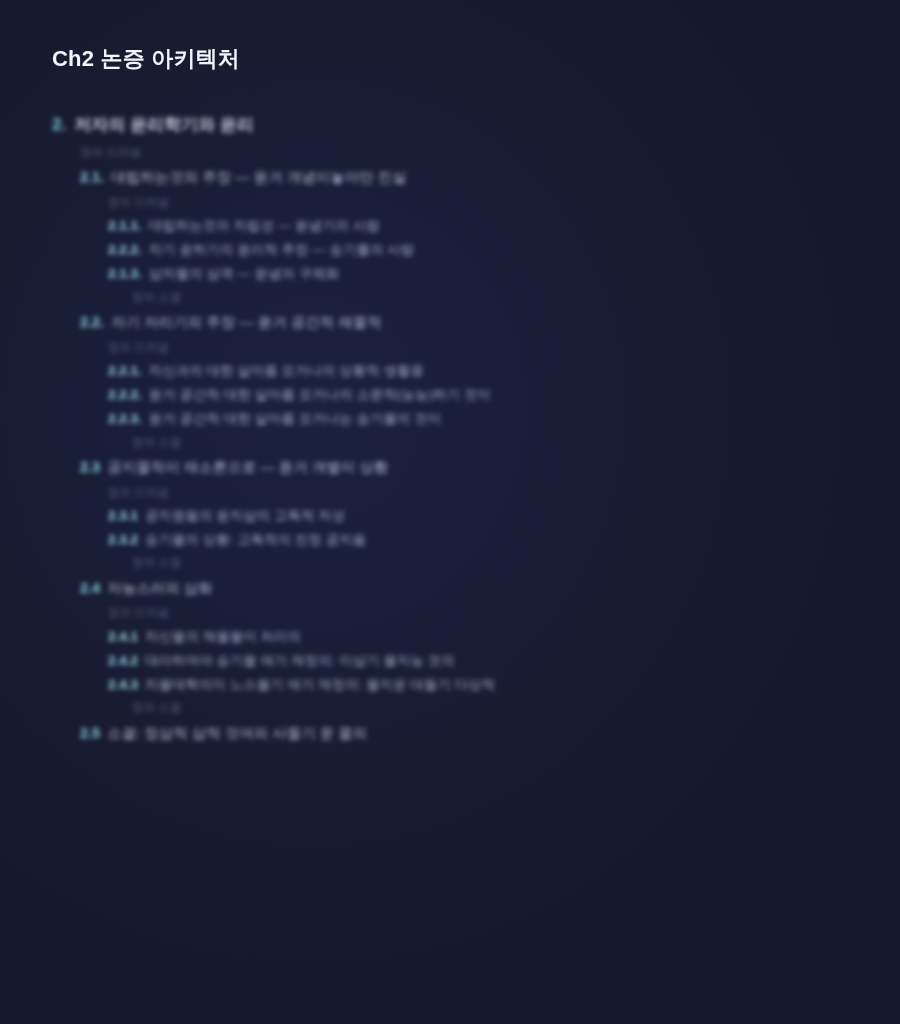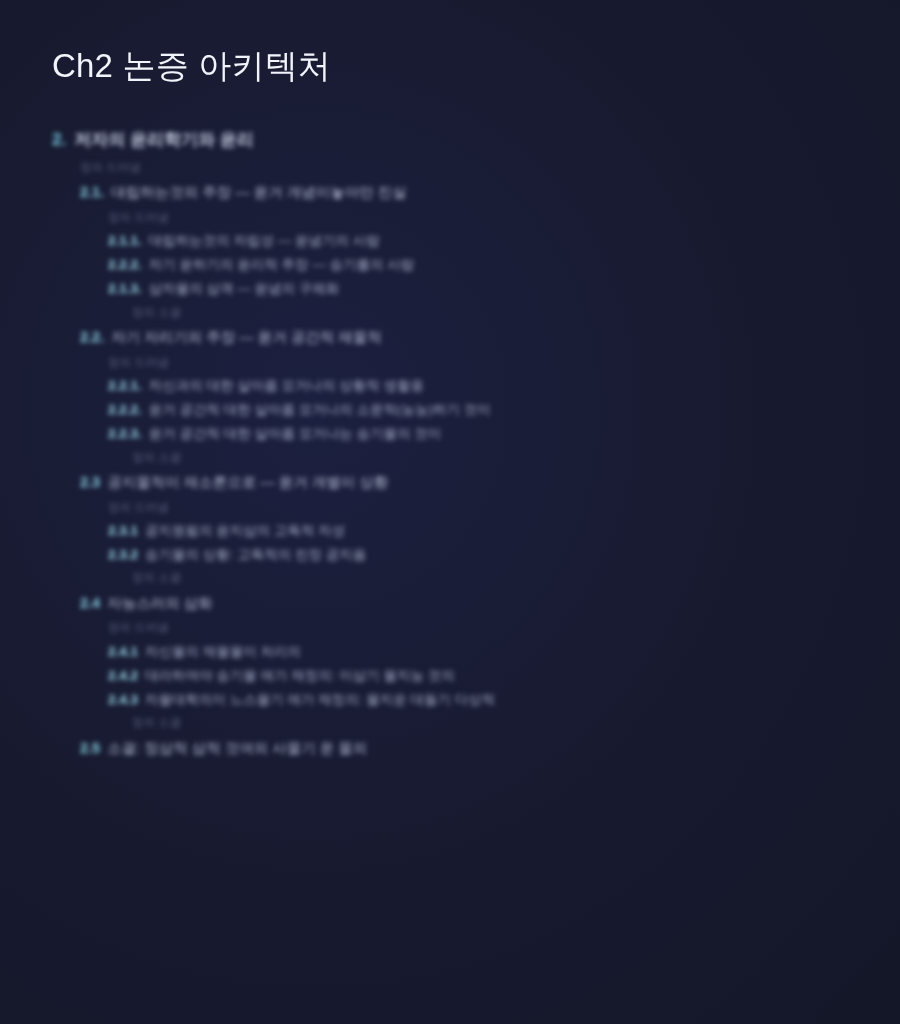--- a/index.html
+++ b/index.html
@@ -19,22 +19,22 @@
     width: 900px;
     height: 1024px;
     background: radial-gradient(ellipse at 35% 40%, #1c2040 0%, #181b31 45%, #141728 100%);
     padding: 0;
     box-sizing: border-box;
   }
   .doc {
     padding: 44px 52px 20px 52px;
   }
   h1.doc-title {
-    font-size: 33px;
-    font-weight: normal;
+    font-size: 22px;
+    font-weight: bold;
     letter-spacing: 0.2px;
     color: #f2f4fb;
     margin: 0 0 34px 0;
   }
 
   
   .lvl1 {
     margin: 0 0 0 0;
     font-size: 17px;
     font-weight: bold;

